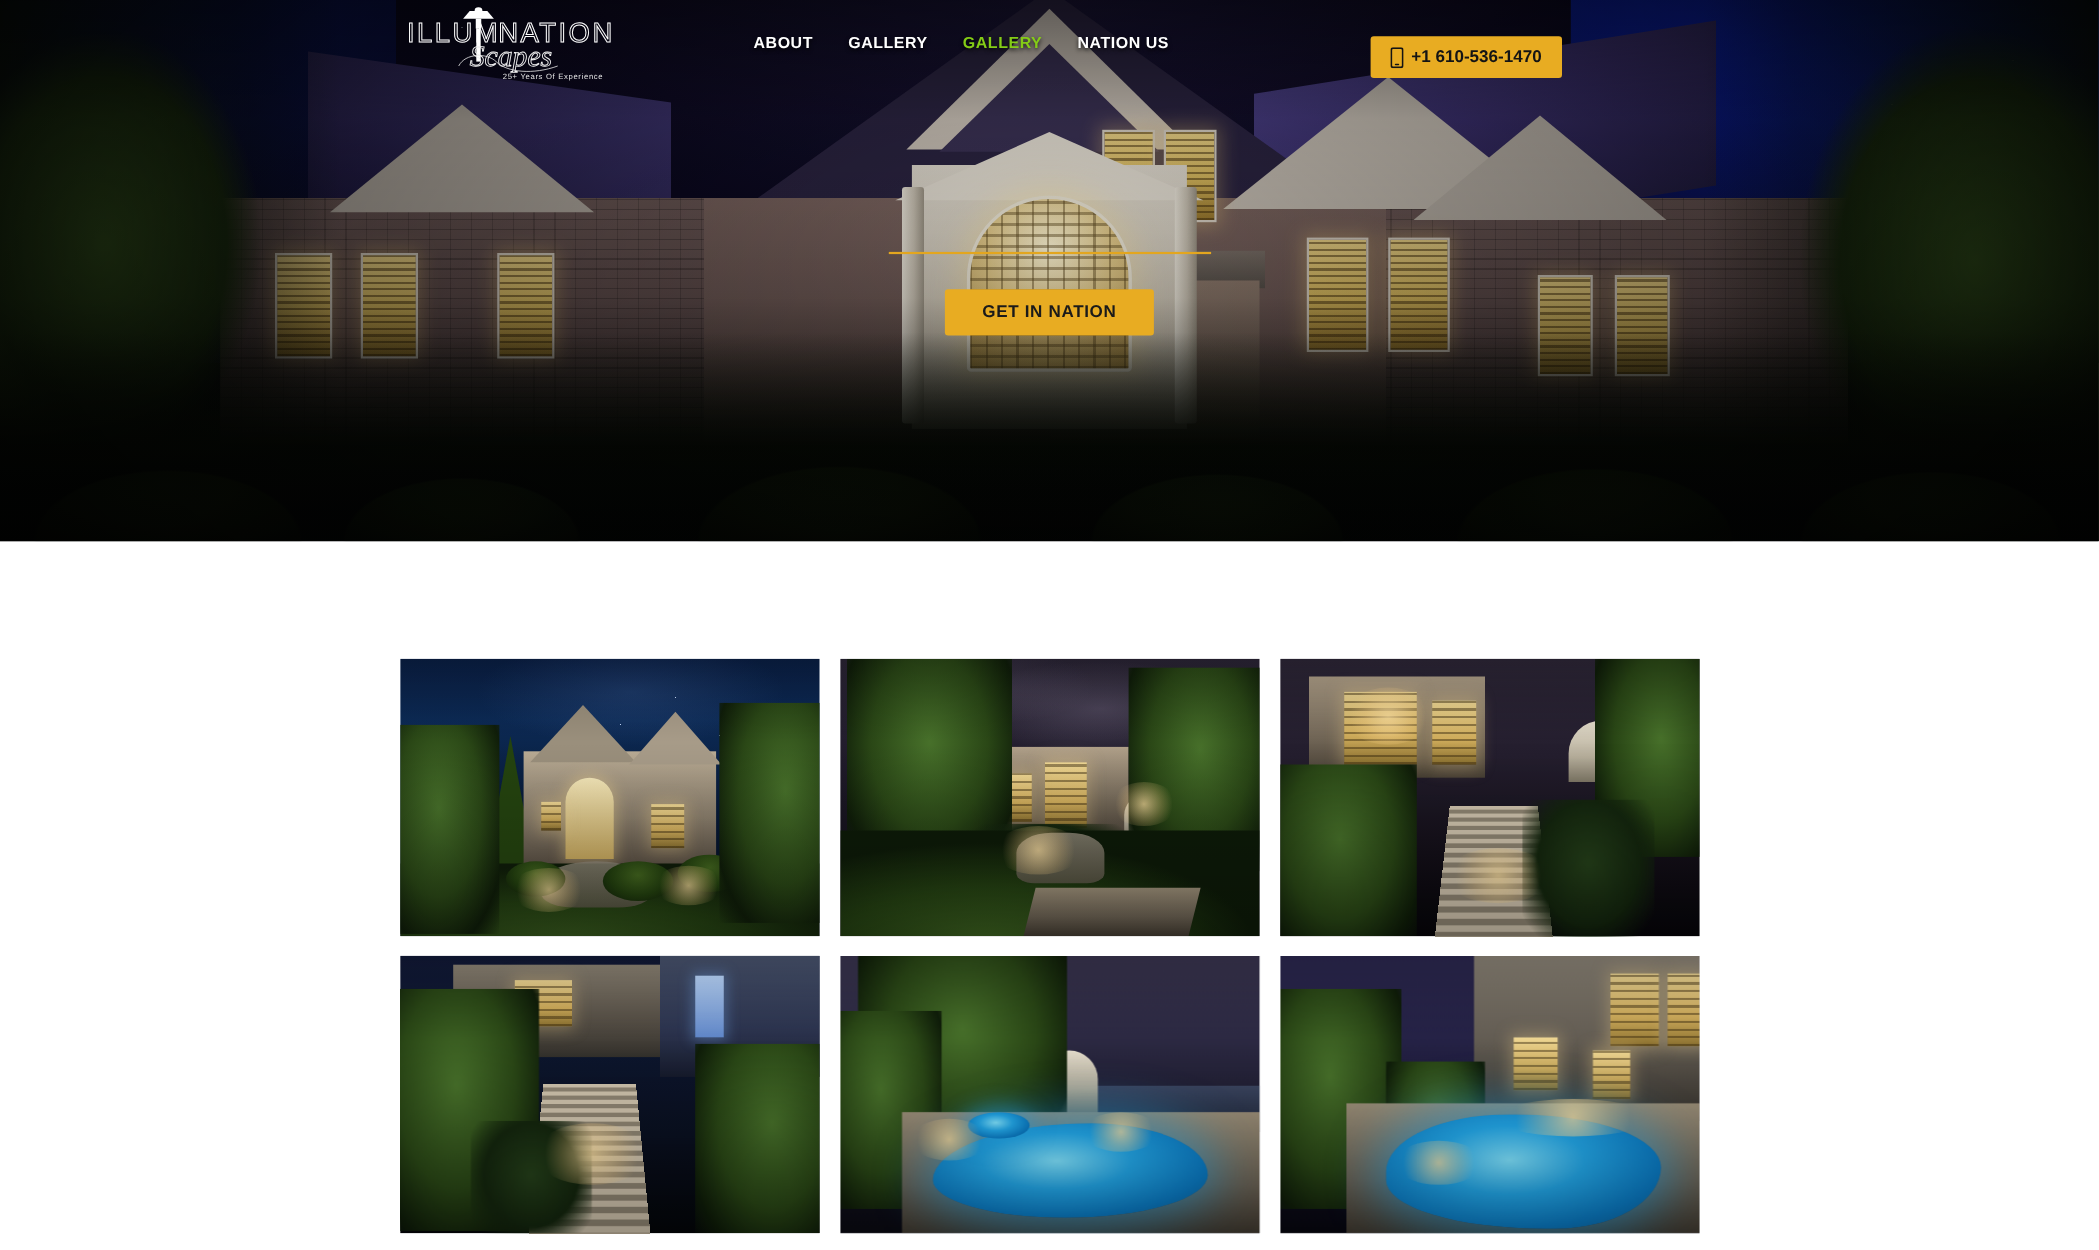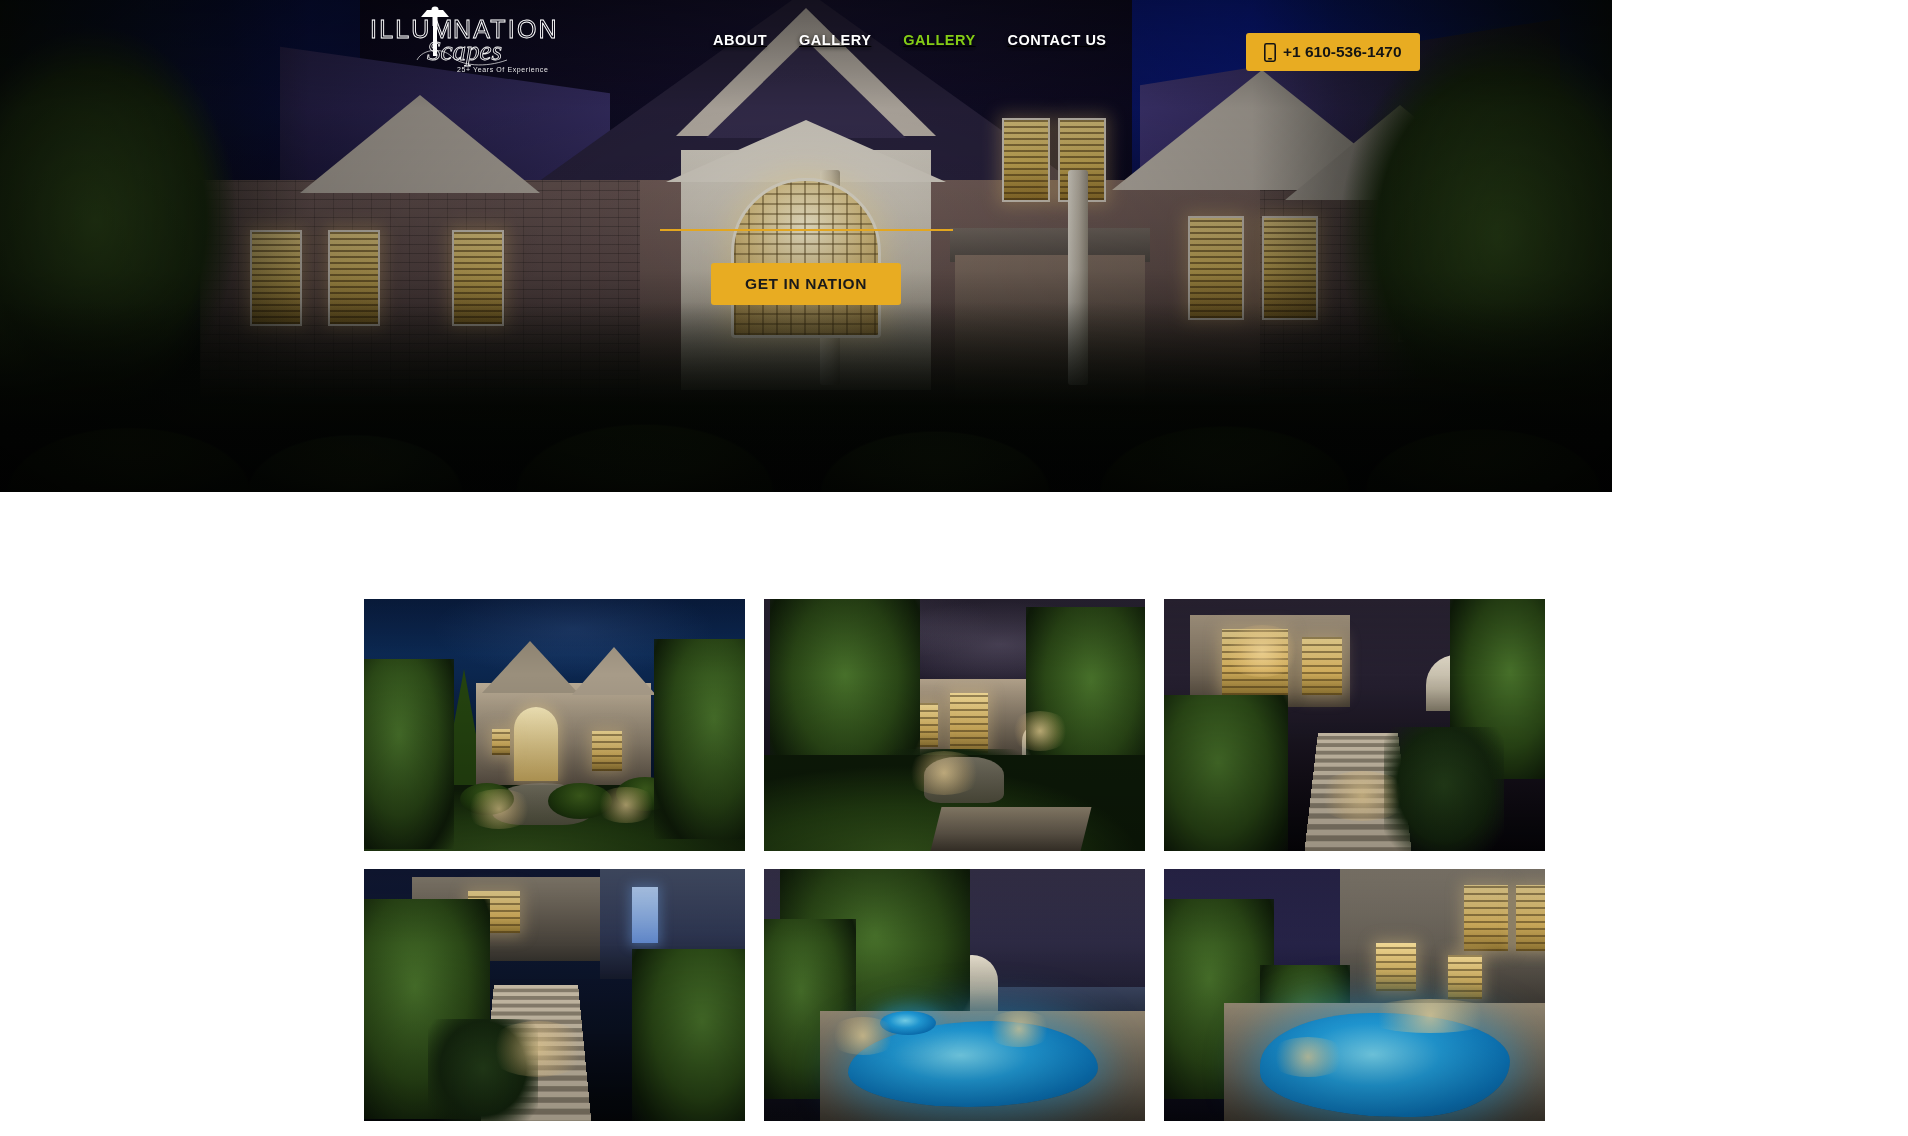--- a/index.html
+++ b/index.html
@@ -6,21 +6,21 @@
   html, body {
     width:1908px; height:1136px;
     background:#ffffff;
     font-family:"Liberation Sans", sans-serif;
     overflow:hidden;
   }
 
   
   .hero {
     position:relative;
-    width:1612px;
+    width:1908px;
     height:492px;
     overflow:hidden;
     background:#05060f;
   }
   .hero-photo {
     position:absolute; inset:0;
     overflow:hidden;
   }
   
   .sky {
@@ -182,22 +182,22 @@
   }
 
   
   .navbar {
     position:absolute; left:0; top:0; width:100%; height:86px;
     display:flex; align-items:center; z-index:20;
   }
   .logo { position:absolute; left:365px; top:4px; width:230px; height:74px; }
   .logo svg { display:block; }
   .nav-links {
-    position:absolute; left:713px; top:32px;
-    display:flex; align-items:center; gap:32px;text-decoration:underline;
+    position:absolute; left:685px; top:32px;
+    display:flex; align-items:center; gap:32px;
   }
   .nav-link {
     color:#ffffff; font-size:14.5px; font-weight:bold; letter-spacing:.5px;
     text-decoration:none; white-space:nowrap; cursor:pointer;
     text-shadow:0 1px 4px rgba(0,0,0,.85);
   }
   .nav-link.active { color:#84cc16; }
   .phone-btn {
     position:absolute; left:1246px; top:33px;
     background:#e8ac22; color:#141414;
@@ -364,21 +364,21 @@
         <text x="62" y="56" font-family="Liberation Serif, serif" font-size="27" font-style="italic" fill="none" stroke="#f2f2f2" stroke-width="0.8">Scapes</text>
         <path d="M52 56 C58 44, 78 44, 86 52 C96 62, 120 64, 142 56" fill="none" stroke="#ededed" stroke-width="0.8" opacity=".9"></path>
         <text x="92" y="68" font-family="Liberation Sans, sans-serif" font-size="7" letter-spacing="0.6" fill="#e6e6e6">25+ Years Of Experience</text>
       </svg>
     </a>
 
     <div class="nav-links">
       <a class="nav-link" href="#">ABOUT</a>
       <a class="nav-link" href="#">GALLERY</a>
       <a class="nav-link active" href="#">GALLERY</a>
-      <a class="nav-link" href="#">CONTACT US</a>
+      <a class="nav-link" href="#">NATION US</a>
     </div>
 
     <button class="phone-btn">
       <svg class="phone-ico" width="12" height="19" viewBox="0 0 12 19">
         <rect x="0.8" y="0.8" width="10.4" height="17.4" rx="1.6" fill="none" stroke="#141414" stroke-width="1.6"></rect>
         <rect x="4" y="15" width="4" height="1.4" rx="0.7" fill="#141414"></rect>
       </svg>
       <span>+1 610-536-1470</span>
     </button>
   </nav>

